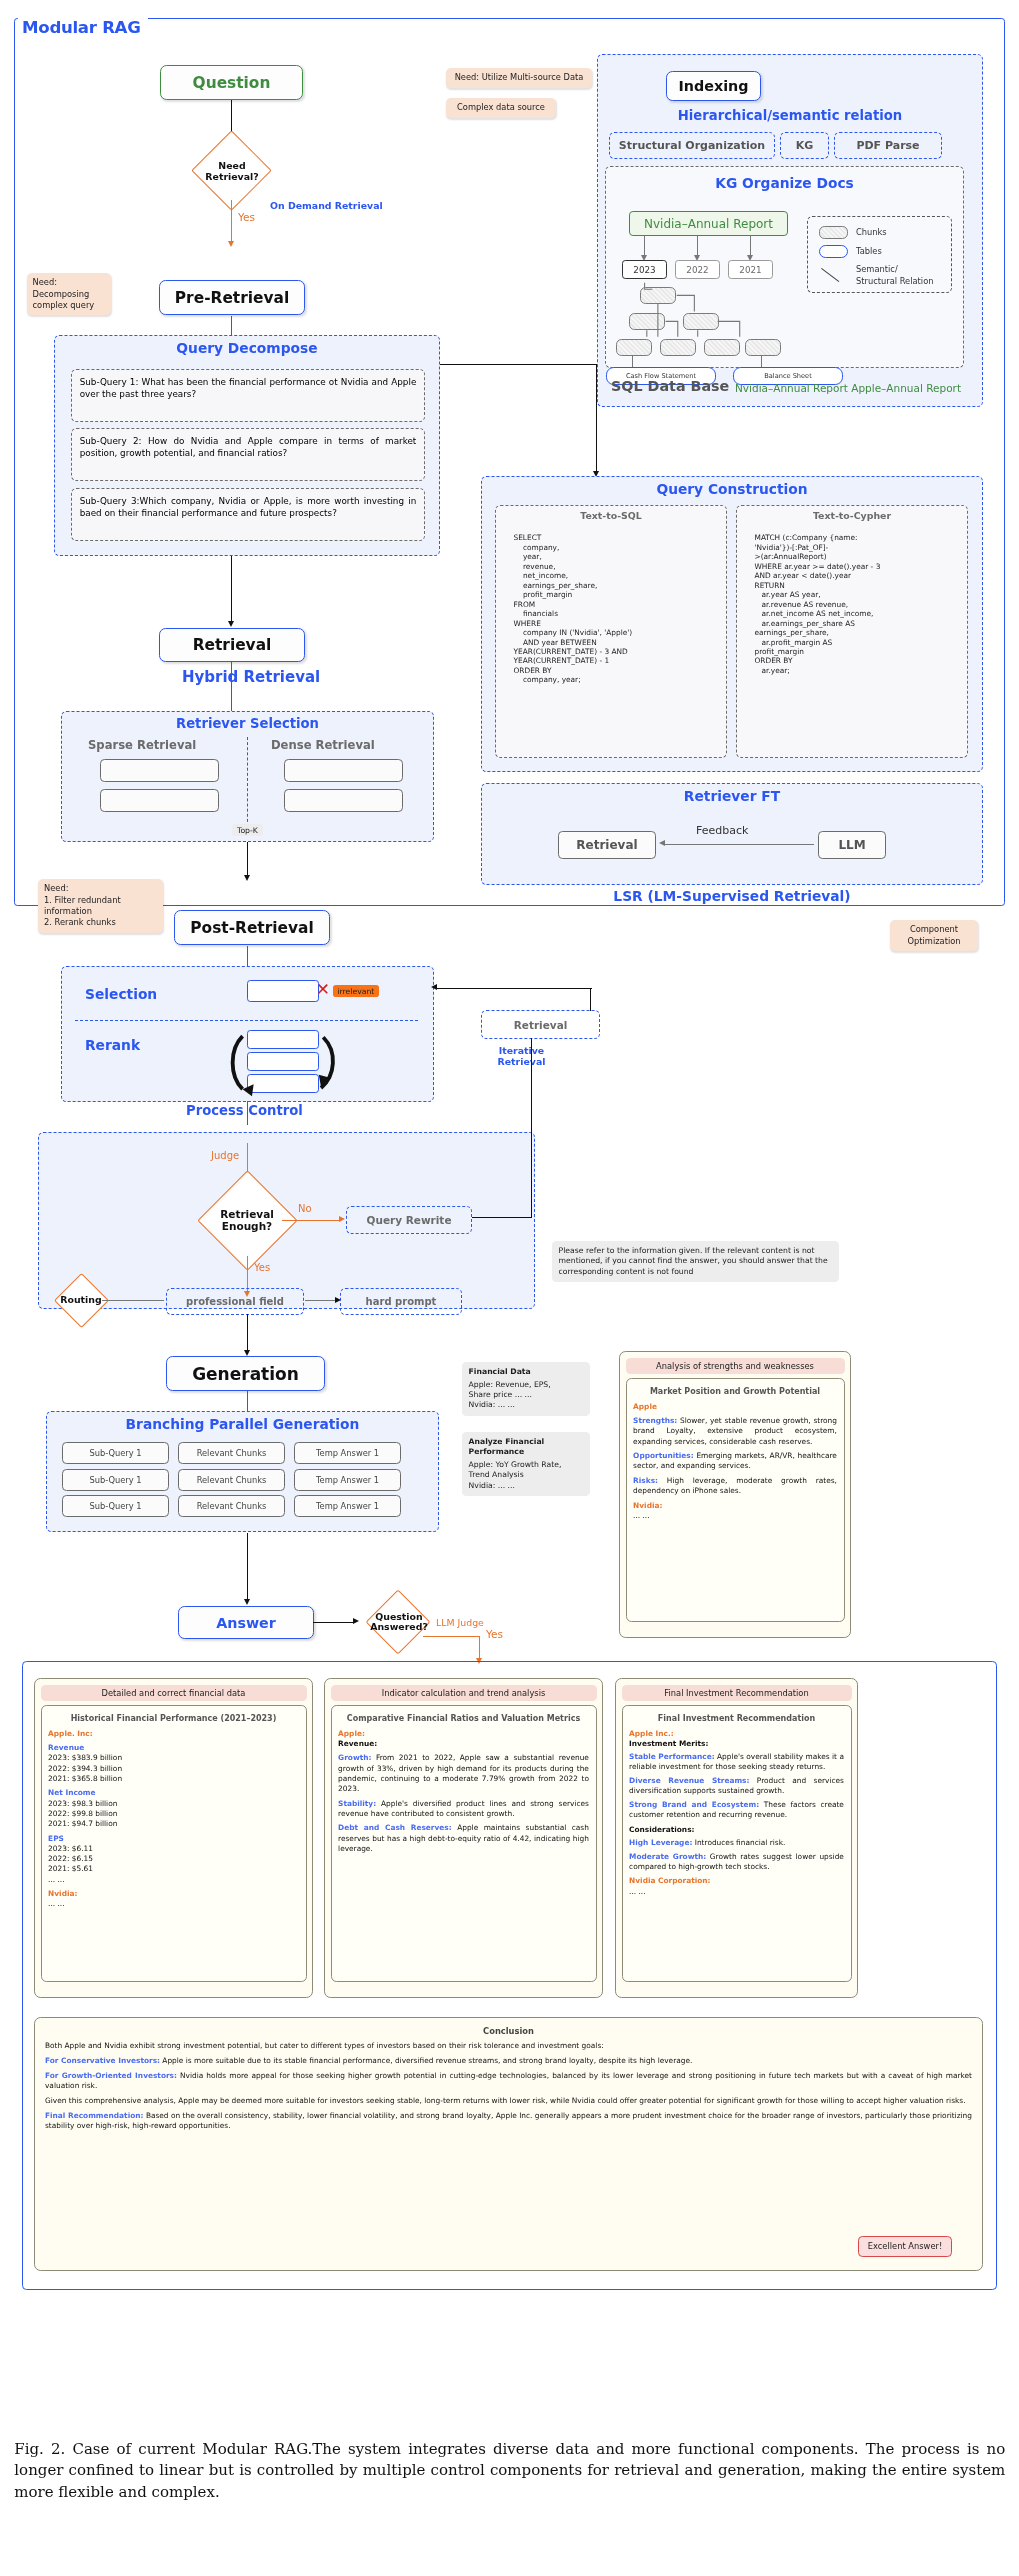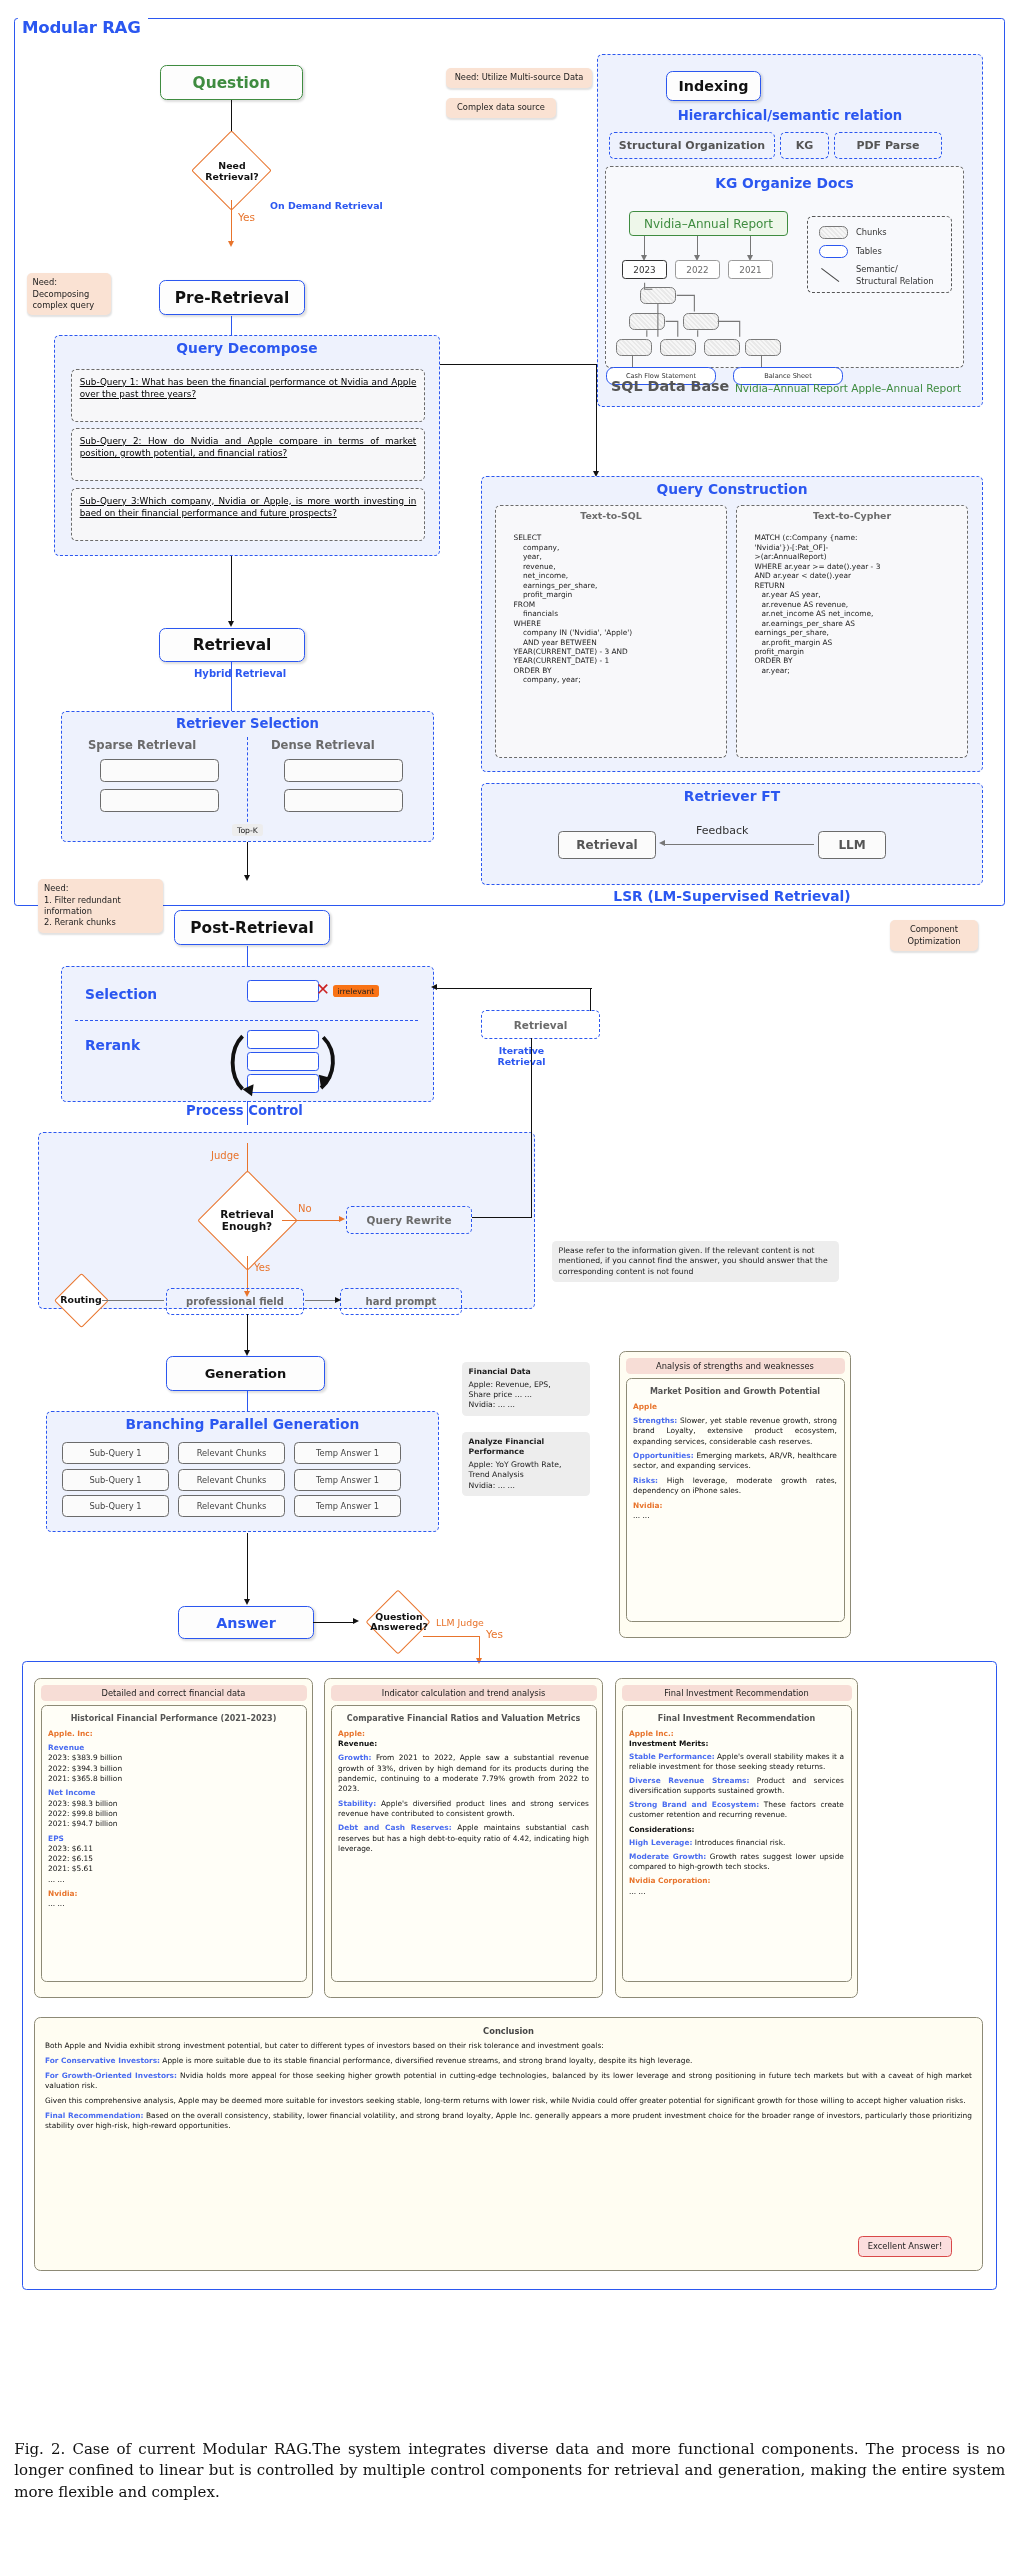--- a/index.html
+++ b/index.html
@@ -53,21 +53,20 @@
   .dashbox .hdr {
     position: absolute; left: 0; right: 0; top: 3.9px;
     text-align: center;
     color: #2b57f0; font-weight: bold;
   }
   .graybox {
     position: absolute;
     border: 1.1px dashed #6b6b6b;
     border-radius: 5.5px;
     background: #f7f7f9;
-    text-decoration: underline;
   }
   .solidgray {
     position: absolute;
     border: 1.1px solid #6b6b6b;
     border-radius: 4.4px;
     background: #fbfbfb;
   }
   .need {
     position: absolute;
     background: #fae2d3;
@@ -295,21 +294,21 @@
     <div style="font-size:8.8px; line-height:1.42; text-align:justify;">Sub-Query 3:Which company, Nvidia or Apple, is more worth investing in baed on their financial performance and future prospects?</div>
   </div>
 
   <div class="arrow v" style="left:231px; top:556px; height:66px;"></div>
   <div class="ahead down" style="left:228px; top:621px;"></div>
 
   <div class="node blue" style="left:159px; top:628px; width:146px; height:34px; font-size:15.4px;">
     <span>Retrieval</span>
   </div>
   <div class="arrow blue v" style="left:231px; top:662px; height:49px;"></div>
-  <div class="bluelbl" style="left:194px; top:668px; font-size:10px;">Hybrid Retrieval</div>
+  <div class="bluelbl" style="left:182px; top:668px; font-size:15px;">Hybrid Retrieval</div>
 
   <div class="dashbox" style="left:61px; top:711px; width:373px; height:131px;">
     <div class="hdr" style="font-size:13.2px;">Retriever Selection</div>
   </div>
   <div class="graylbl" style="left:88px; top:738px; font-size:11.6px;">Sparse Retrieval</div>
   <div class="graylbl" style="left:271px; top:738px; font-size:11.6px;">Dense Retrieval</div>
   <div class="solidgray" style="left:100px; top:759px; width:119px; height:23px;"></div>
   <div class="solidgray" style="left:100px; top:789px; width:119px; height:23px;"></div>
   <div class="solidgray" style="left:284px; top:759px; width:119px; height:23px;"></div>
   <div class="solidgray" style="left:284px; top:789px; width:119px; height:23px;"></div>
@@ -381,21 +380,21 @@
   <div class="arrow h gray" style="left:102px; top:1300px; width:62px;"></div>
   <div class="arrow h gray" style="left:305px; top:1300px; width:33px;"></div>
   <div class="ahead right" style="left:335px; top:1297px; border-left-color:#111;"></div>
 
   <div class="greybubble" style="left:552px; top:1241px; width:287px;">
     <span>Please refer to the information given. If the relevant content is not mentioned, if you cannot find the answer, you should answer that the corresponding content is not found</span>
   </div>
 
   <div class="arrow v" style="left:247px; top:1314px; height:36px;"></div>
   <div class="ahead down" style="left:244px; top:1350px;"></div>
-  <div class="node blue" style="left:166px; top:1356px; width:159px; height:35px; font-size:13px;">
+  <div class="node blue" style="left:166px; top:1356px; width:159px; height:35px; font-size:17px;">
     <span>Generation</span>
   </div>
   <div class="arrow blue v" style="left:247px; top:1391px; height:20px;"></div>
 
   <div class="dashbox" style="left:46px; top:1411px; width:393px; height:121px;">
     <div class="hdr" style="font-size:13.8px;">Branching Parallel Generation</div>
   </div>
   <div class="solidgray" style="left:62px; top:1442px; width:107px; height:22px; display:flex; align-items:center; justify-content:center; font-size:8.3px; color:#444;">
       <span>Sub-Query 1</span>
     </div>

